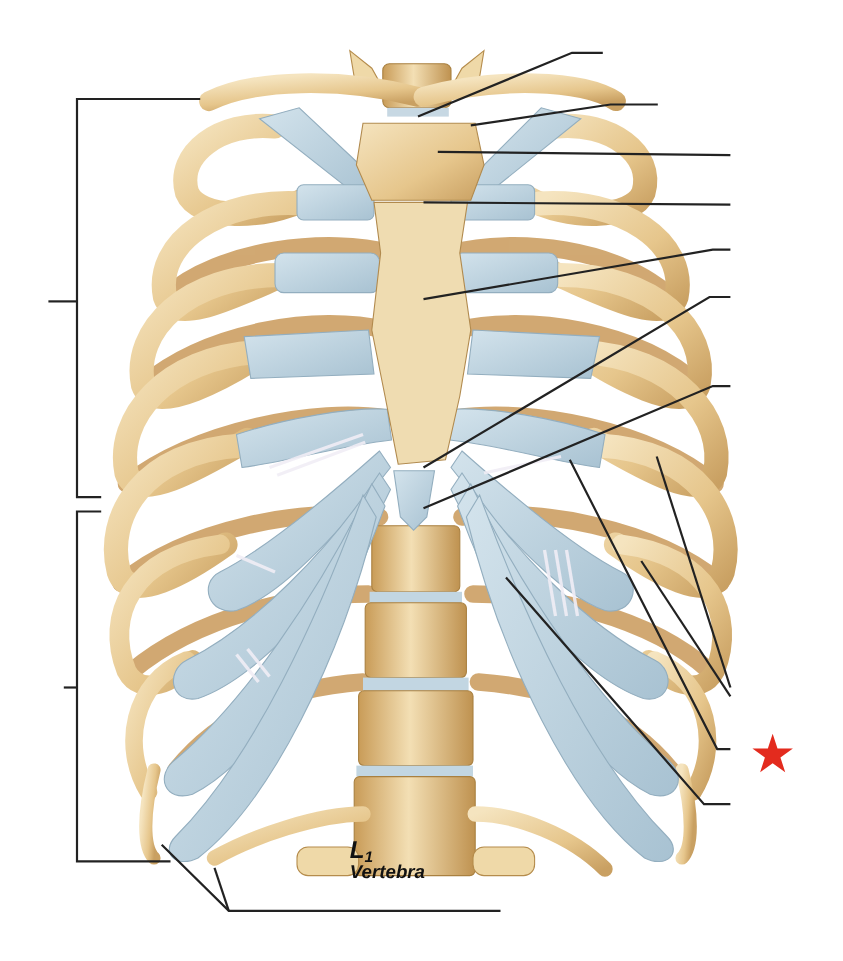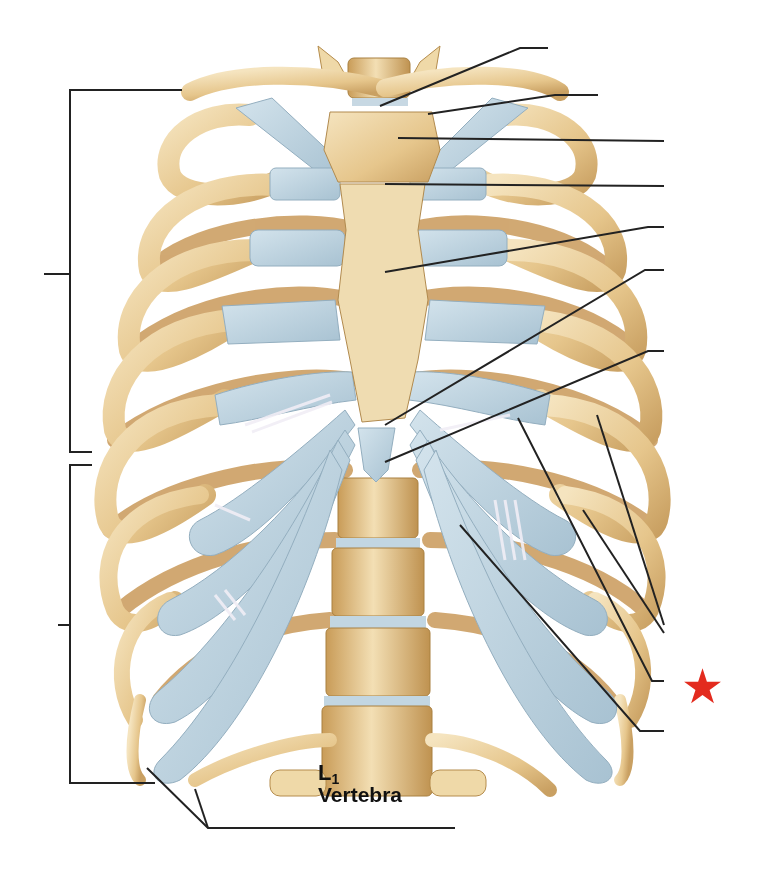--- a/index.html
+++ b/index.html
@@ -1,21 +1,21 @@
 <!DOCTYPE html>
 <html><head>
 <meta charset="utf-8">
 <style>
   html,body{margin:0;padding:0;background:#ffffff;}
   body{width:766px;height:874px;position:relative;overflow:hidden;font-family:"Liberation Sans",sans-serif;}
   #diagram{position:absolute;left:0;top:0;width:766px;height:874px;}
-  .vert-label{position:absolute;left:318px;top:762px;font-family:"Liberation Sans",sans-serif;font-weight:bold;color:#111;line-height:1;}
+  .vert-label{position:absolute;left:318px;top:762px;font-family:"Liberation Sans",sans-serif;font-weight:bold;color:#111;line-height:1;font-style:italic;}
   .vert-label .l1{font-size:22px;display:block;}
   .vert-label .l1 sub{font-size:14px;vertical-align:-4px;}
-  .vert-label .vt{font-size:21px;display:block;margin-top:-2px;}
+  .vert-label .vt{font-size:17px;display:block;margin-top:-2px;}
   .star{position:absolute;left:681px;top:663px;font-size:48px;line-height:1;color:#e32b1e;}
 </style>
 </head>
 <body>
 
 <svg id="diagram" viewBox="0 0 766 874" xmlns="http://www.w3.org/2000/svg">
   <defs>
     <linearGradient id="boneG" x1="0" y1="0" x2="1" y2="1">
       <stop offset="0" stop-color="#f5e4bf"></stop>
       <stop offset="0.6" stop-color="#e6c68c"></stop>

